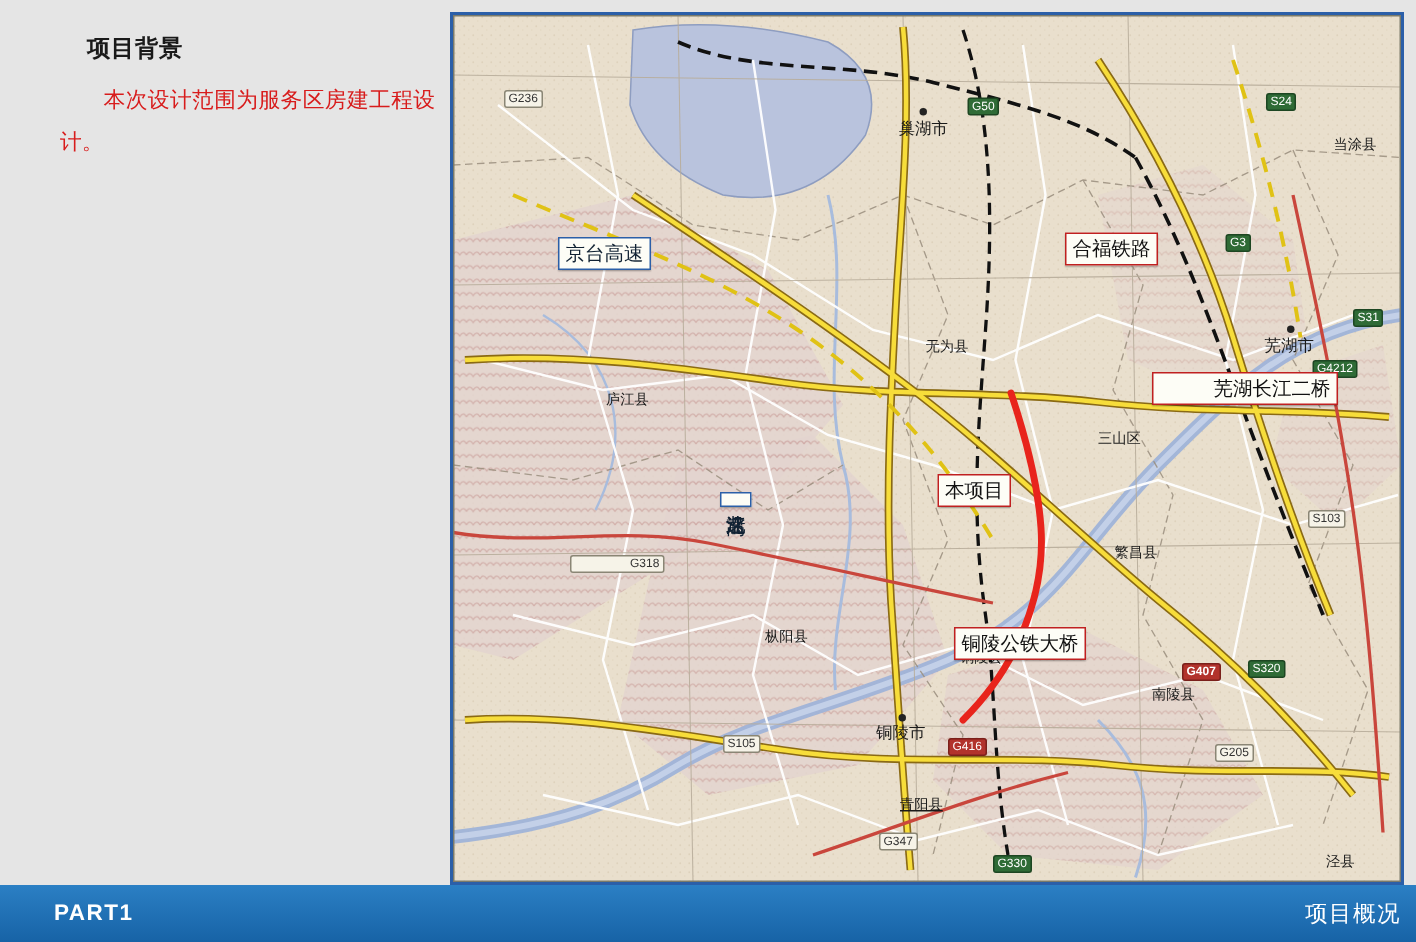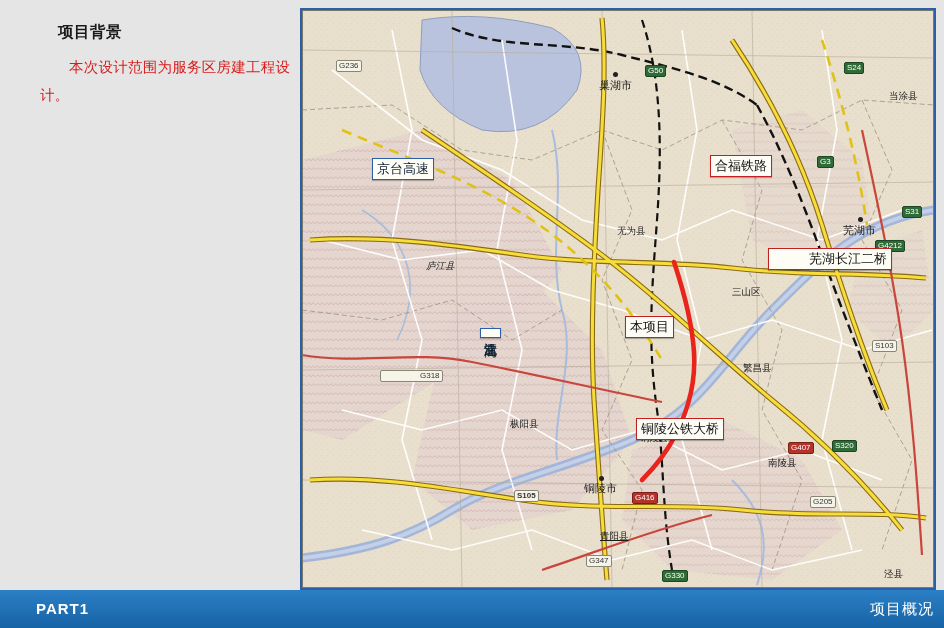--- a/index.html
+++ b/index.html
@@ -269,34 +269,34 @@
       <span class="city-label" style="left:441px; top:352px;">繁昌县</span>
 
       <span class="city-dot" style="left:297px; top:466px;"></span>
       <span class="city-label big" style="left:282px; top:471px;">铜陵市</span>
 
       <span class="city-label" style="left:338px; top:422px;">铜陵县</span>
       <span class="city-label" style="left:466px; top:447px;">南陵县</span>
       <span class="city-label" style="left:430px; top:276px;">三山区</span>
       <span class="city-label" style="left:582px; top:558px;">泾县</span>
       <span class="city-label" style="left:587px; top:80px;">当涂县</span>
-      <span class="city-label" style="left:124px; top:250px;font-style:italic;">庐江县</span>
+      <span class="city-label" style="left:102px; top:250px;">庐江县</span>
       <span class="city-label" style="left:208px; top:408px;">枞阳县</span>
       <span class="city-label" style="left:298px; top:520px;text-decoration:underline;">青阳县</span>
 
       <span class="shield" style="left:343px; top:55px;">G50</span>
       <span class="shield" style="left:542px; top:52px;">S24</span>
       <span class="shield" style="left:600px; top:150px;margin-top:46px;">S31</span>
       <span class="shield" style="left:515px; top:146px;">G3</span>
       <span class="shield" style="left:573px; top:230px;">G4212</span>
       <span class="shield" style="left:530px; top:430px;">S320</span>
       <span class="shield" style="left:360px; top:560px;">G330</span>
-      <span class="shield red" style="left:486px; top:432px;">G407</span>
+      <span class="shield red" style="left:486px; top:432px;font-weight:bold;">G407</span>
       <span class="shield red" style="left:330px; top:482px;">G416</span>
-      <span class="shield white" style="left:212px; top:480px;font-weight:bold;">S105</span>
+      <span class="shield white" style="left:180px; top:480px;">S105</span>
       <span class="shield white" style="left:508px; top:450px;margin-top:36px;">G205</span>
       <span class="shield white" style="left:34px; top:50px;">G236</span>
       <span class="shield white" style="left:284px; top:545px;">G347</span>
       <span class="shield white" style="left:570px; top:330px;">S103</span>
       <span class="shield white" style="left:78px; top:360px;padding-left:39px;">G318</span>
 
       <div class="callout blue" style="left:22px; top:148px;">京台高速</div>
       <div class="callout" style="left:360px; top:145px;">合福铁路</div>
       <div class="callout" style="left:418px; top:238px;padding-left:40px;">芜湖长江二桥</div>
       <div class="callout" style="left:275px; top:306px;">本项目</div>

